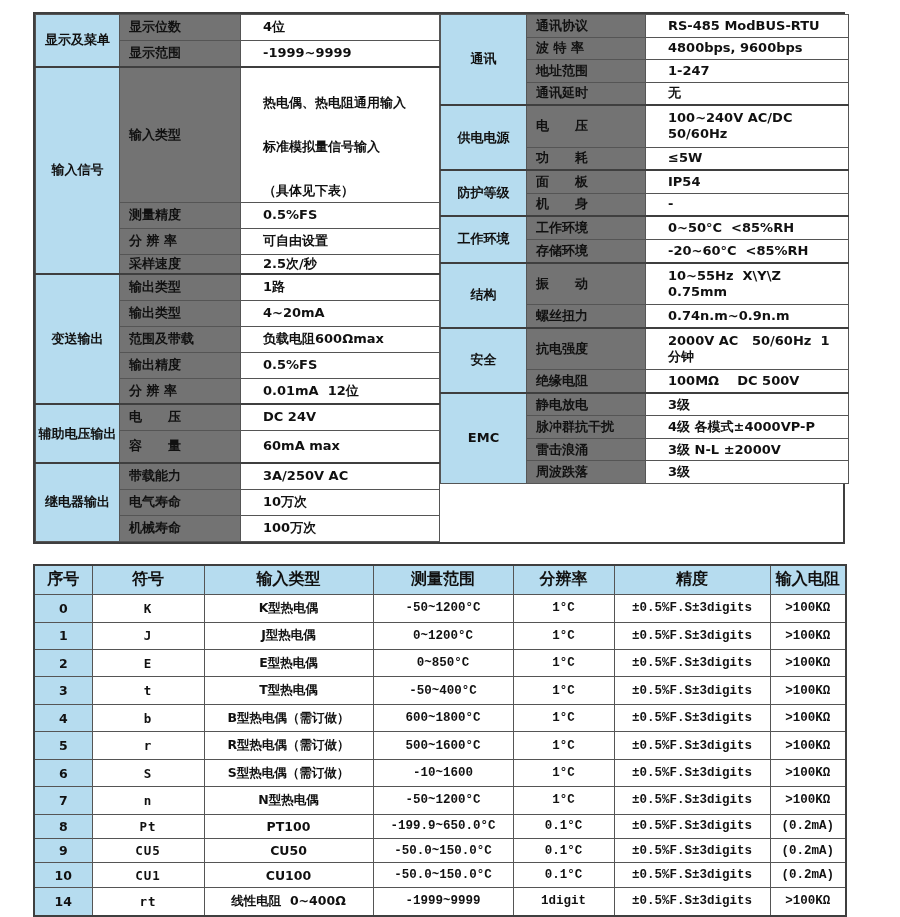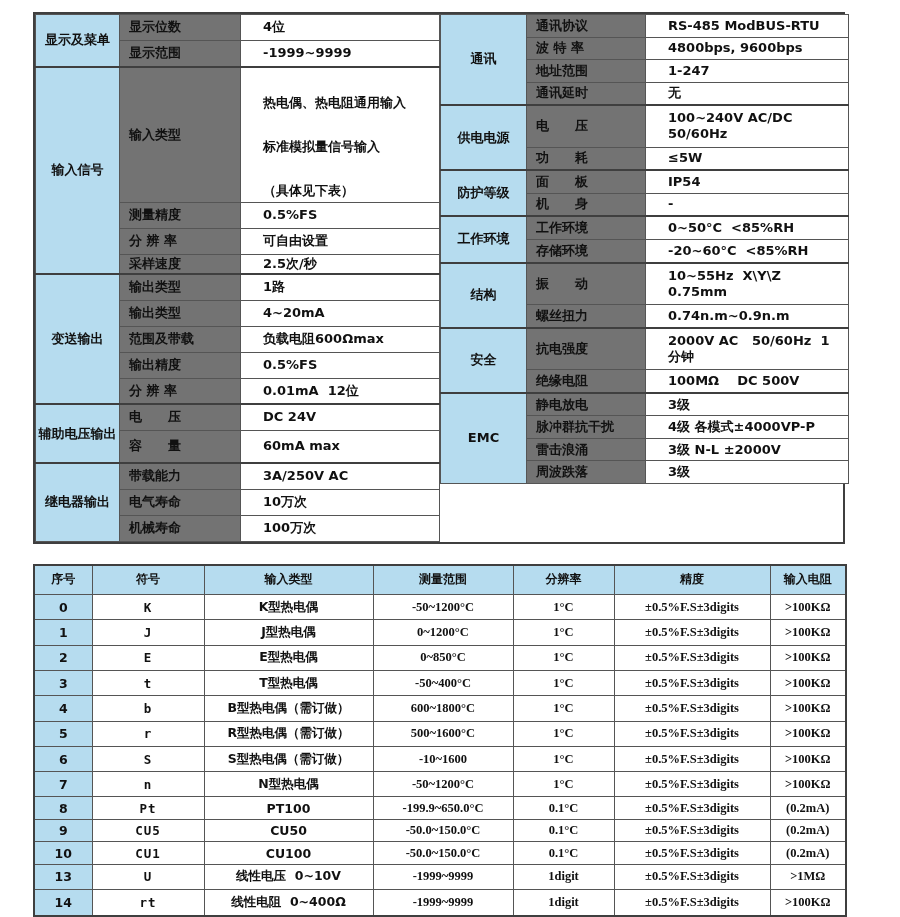--- a/index.html
+++ b/index.html
@@ -33,24 +33,24 @@
   .spec tr.group-start td{border-top:2px solid #3f3f3f;}
   #tech-left{width:404px;}
   #tech-right{width:408px;}
   .val-line{line-height:1.55;margin-top:24px;}
   .inp{width:812px;height:353px;border:2px solid #3f3f3f;}
   .inp th,.inp td{
     border:1px solid #555;text-align:center;vertical-align:middle;
     font-weight:bold;box-sizing:border-box;padding:0 3px;white-space:pre-wrap;
     overflow:hidden;
   }
-  .inp th{background:#B6DCEF;font-size:12px;height:30px;}
+  .inp th{background:#B6DCEF;font-size:16px;height:30px;}
   .inp td{font-size:12.5px;background:#fff;}
   .inp td.idx-cell{background:#B6DCEF;}
-  .mono{font-family:Liberation Serif, serif;}
+  .mono{font-family:Liberation Mono, monospace;}
   .seg{font-family:"DejaVu Sans Mono","Liberation Mono",monospace;letter-spacing:1px;}
   .gap{height:20px;}
 </style>
 </head>
 <body>
 
 <div class="page">
 
 
   <div class="tbl-wrap">
@@ -340,29 +340,20 @@
         <tr>
           <td class="idx-cell">10</td>
           <td class="seg">CU1</td>
           <td>CU100</td>
           <td class="mono">-50.0~150.0°C</td>
           <td class="mono">0.1°C</td>
           <td class="mono">±0.5%F.S±3digits</td>
           <td class="mono">(0.2mA)</td>
         </tr>
         <tr>
-          <td class="idx-cell">13</td>
-          <td class="seg">U</td>
-          <td>线性电压  0~10V</td>
-          <td class="mono">-1999~9999</td>
-          <td class="mono">1digit</td>
-          <td class="mono">±0.5%F.S±3digits</td>
-          <td class="mono">&gt;1MΩ</td>
-        </tr>
-        <tr>
           <td class="idx-cell">14</td>
           <td class="seg">rt</td>
           <td>线性电阻  0~400Ω</td>
           <td class="mono">-1999~9999</td>
           <td class="mono">1digit</td>
           <td class="mono">±0.5%F.S±3digits</td>
           <td class="mono">&gt;100KΩ</td>
         </tr>
       </tbody>
   </table>

